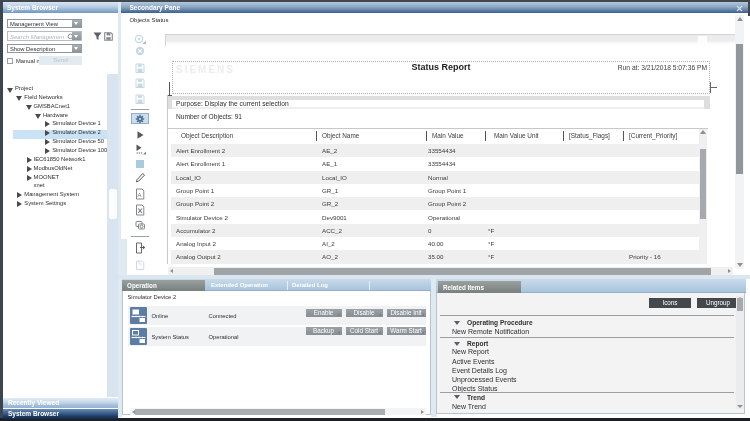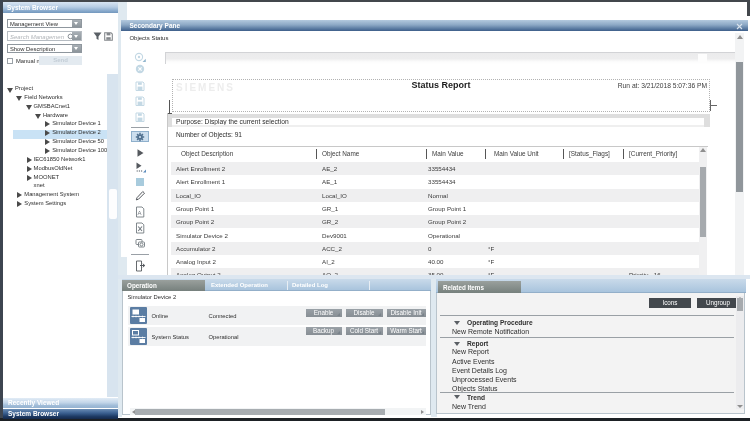--- a/index.html
+++ b/index.html
@@ -102,21 +102,21 @@
     <div class="a" style="left:5px;top:1px;color:#fff;font-size:6.5px;font-weight:bold;">Recently Viewed</div>
   </div>
   <div class="a" style="left:0;top:407px;width:115px;height:10px;background:linear-gradient(#698cb3 0%,#3c6191 40%,#1d3a63 75%,#15294a 100%);">
     <div class="a" style="left:5px;top:1px;color:#fff;font-size:6.5px;font-weight:bold;">System Browser</div>
   </div>
 </div>
 
 <div class="a" style="left:118px;top:2px;width:9px;height:273px;background:#dfe9f0;"></div>
 <div class="a" style="left:118px;top:275px;width:4px;height:142px;background:#dfe9f0;"></div>
 
-<div class="a" style="left:121px;top:2px;width:627px;height:237px;background:#fff;margin-top:18px;">
+<div class="a" style="left:121px;top:2px;width:627px;height:237px;background:#fff;">
   <div class="a tb" style="left:0;top:0;width:627px;height:11px;">
     <div class="a" style="left:8.5px;top:2px;color:#fff;font-size:6.5px;font-weight:bold;">Secondary Pane</div>
     <svg class="a" style="right:5px;top:3px;" width="7" height="7" viewBox="0 0 7 7">
         <path d="M1 1 L6 6 M6 1 L1 6" stroke="#d8e2ec" stroke-width="1.1"></path>
       </svg>
   </div>
   <div class="a" style="left:8.4px;top:14.5px;color:#2e2e2e;font-size:6px;white-space:nowrap;">Objects Status</div>
 
   <div id="vicons">
       <svg class="a" style="left:12.3px;top:29.5px;" width="14" height="14" viewBox="0 0 14 14">

